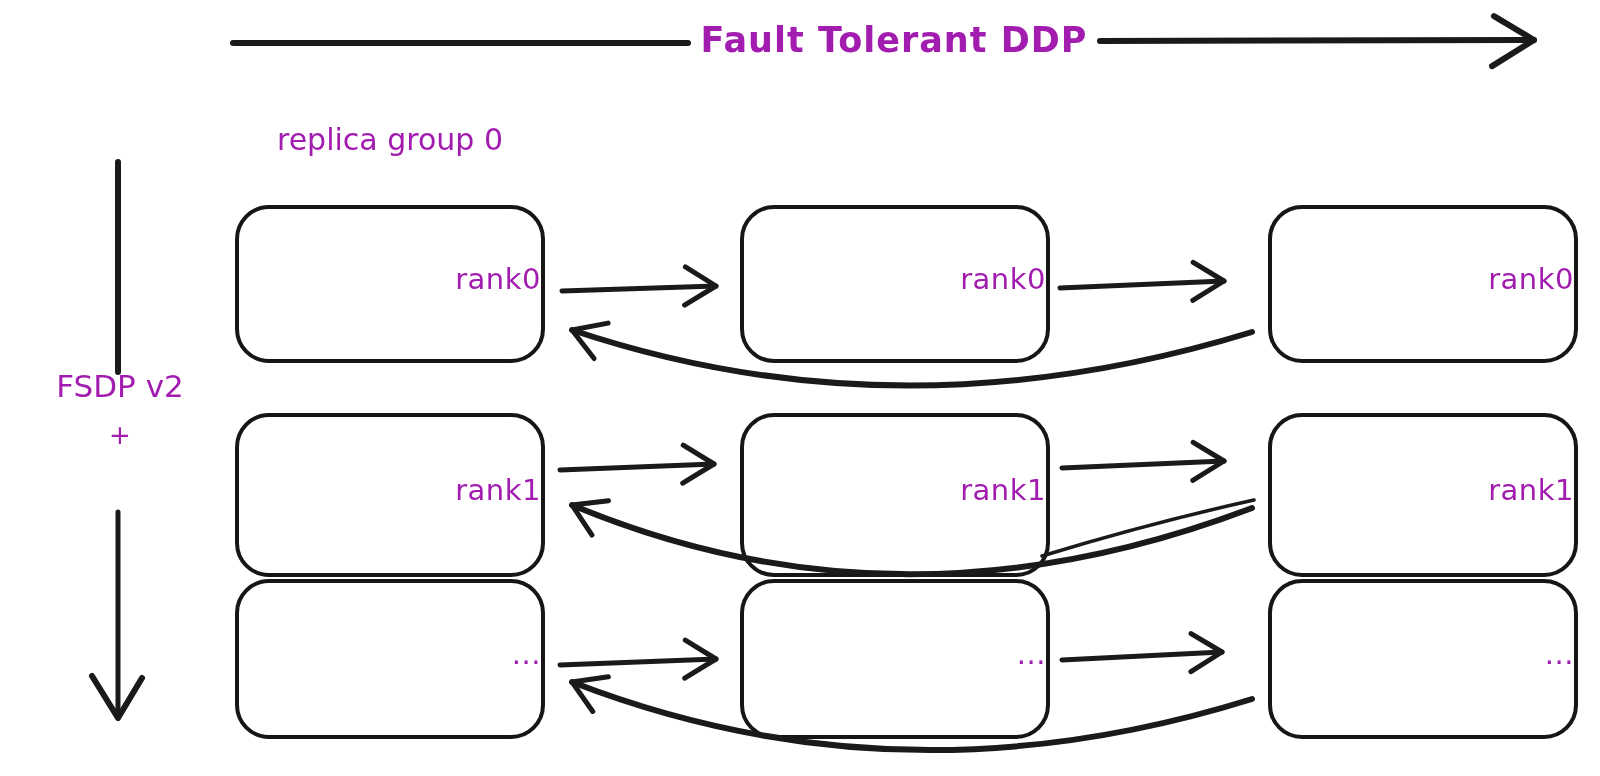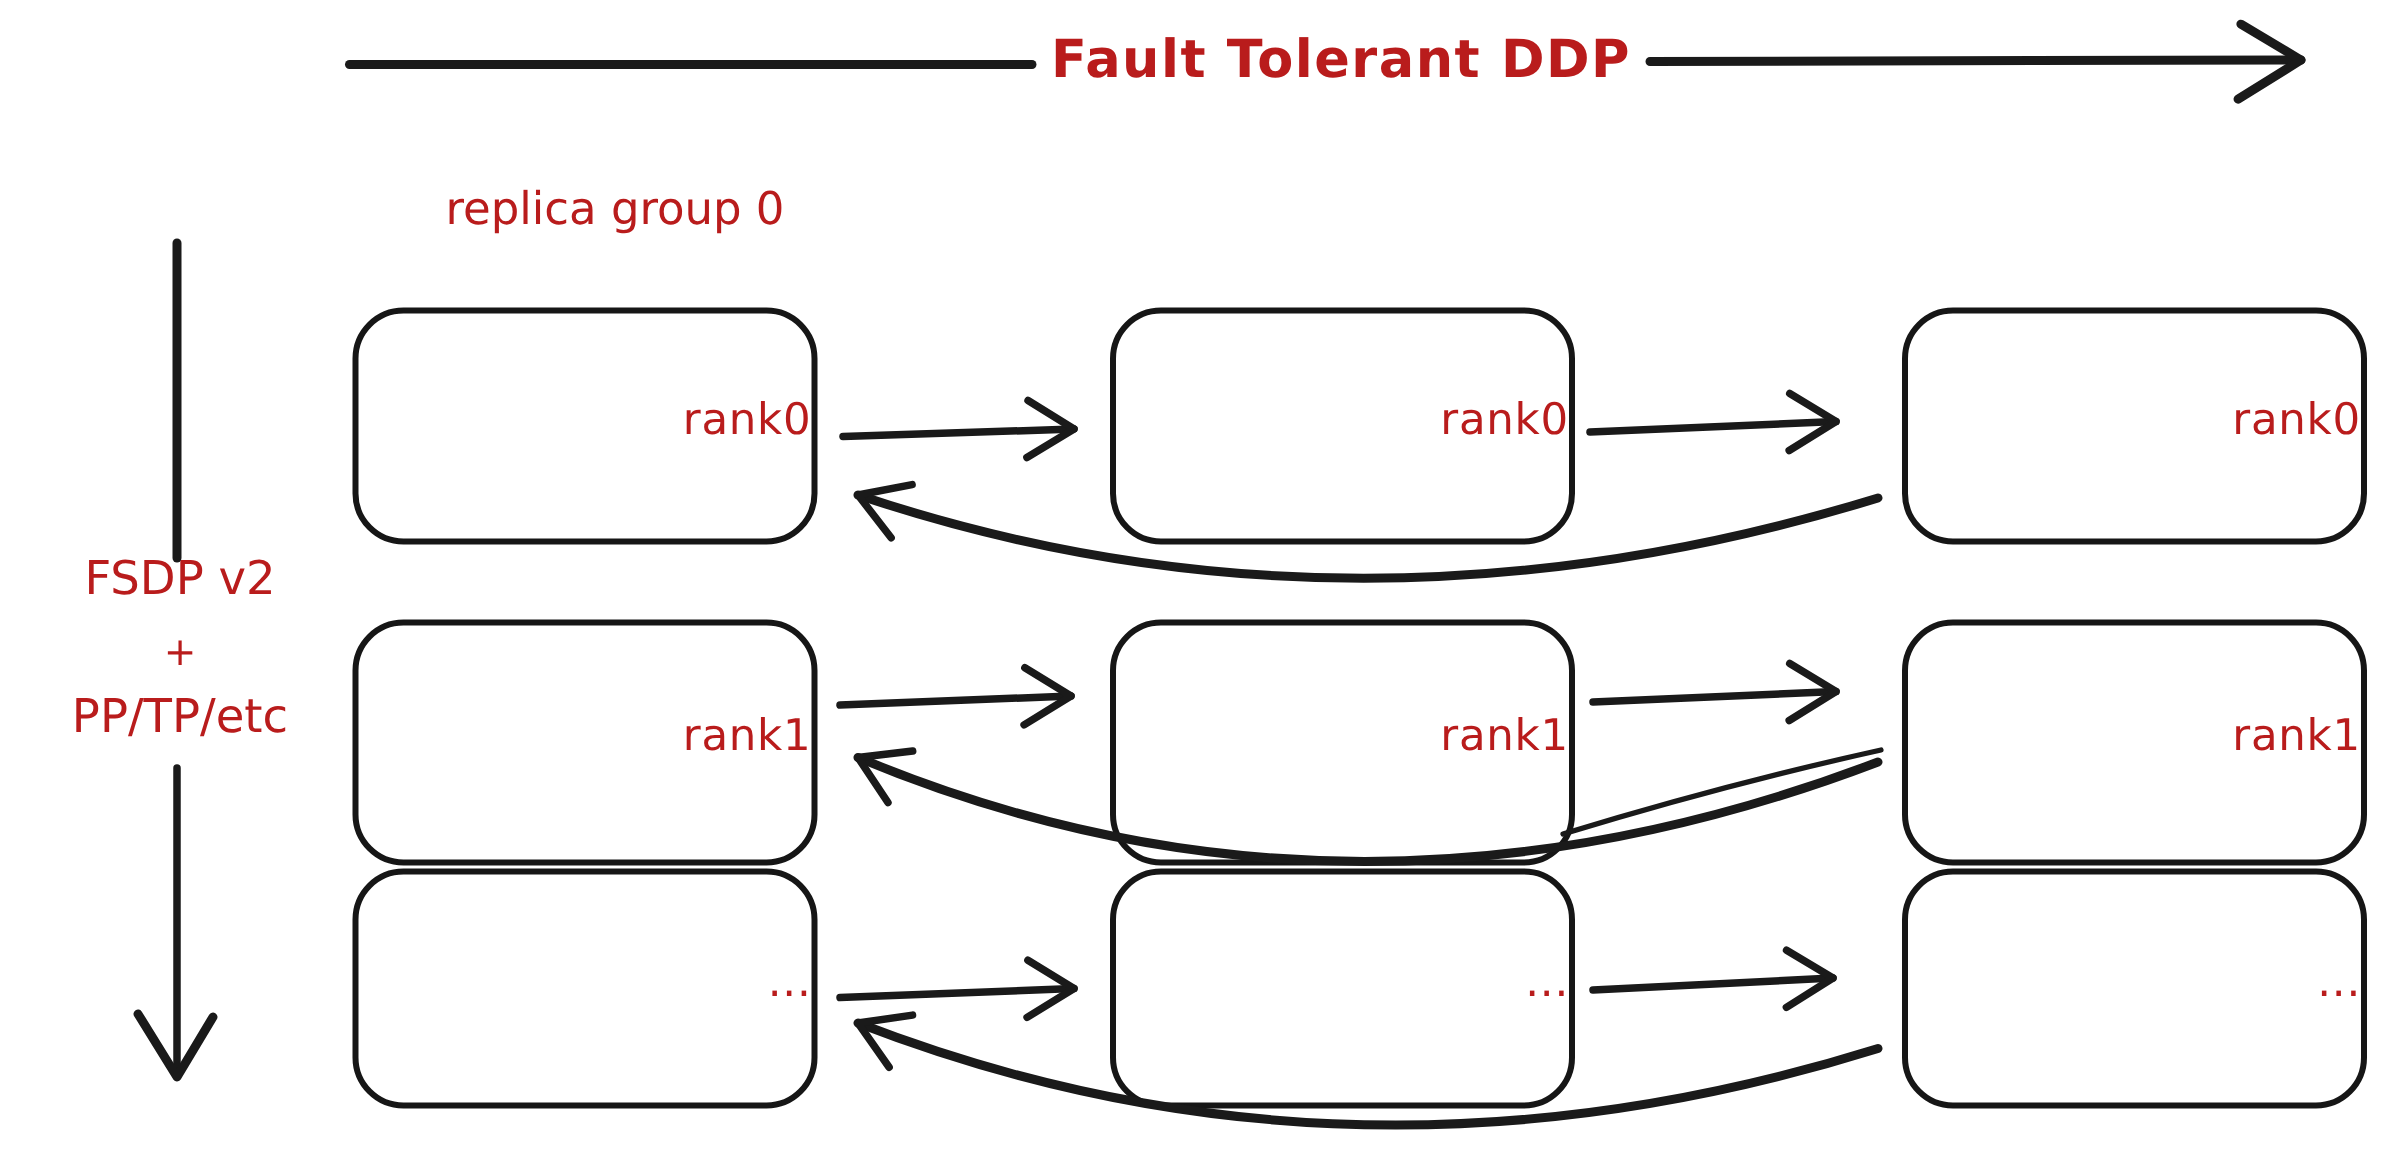--- a/index.html
+++ b/index.html
@@ -6,21 +6,21 @@
     margin: 0;
     padding: 0;
     background: #ffffff;
   }
   .canvas {
     position: relative;
     width: 1600px;
     height: 776px;
     background: #ffffff;
     font-family: "DejaVu Sans", sans-serif;
-    color: #b91c1c;
+    color: #a21caf;
     overflow: hidden;
   }
   .arrows-layer {
     position: absolute;
     left: 0; top: 0;
     width: 1600px;
     height: 776px;
     pointer-events: none;
     z-index: 3;
   }
@@ -37,21 +37,21 @@
   }
   .col-header {
     position: absolute;
     top: 122px;
     transform: translateX(-50%);
     font-size: 30px;
     font-weight: 500;
     white-space: nowrap;
     z-index: 2;
   }
-  .col-header.c0 { left: 390px; margin-left: 20px; }
+  .col-header.c0 { left: 390px; }
   .col-header.c1 { left: 893px; }
   .col-header.c2 { left: 1420px; }
   .left-axis-label {
     position: absolute;
     left: 120px;
     transform: translateX(-50%);
     text-align: center;
     font-size: 31px;
     font-weight: 500;
     white-space: nowrap;
@@ -91,21 +91,20 @@
 <body>
 
 <div class="canvas">
 
   <div class="axis-title">Fault Tolerant DDP</div>
 
   <div class="col-header c0">replica group 0</div>
 
   <div class="left-axis-label l0">FSDP v2</div>
   <div class="left-axis-label l1">+</div>
-  <div class="left-axis-label l2">PP/TP/etc</div>
 
   <div class="node-box g0 r0">
     <span class="node-label">rank0</span>
   </div>
   <div class="node-box g0 r1">
     <span class="node-label">rank1</span>
   </div>
   <div class="node-box g0 r2">
     <span class="node-label">...</span>
   </div>

